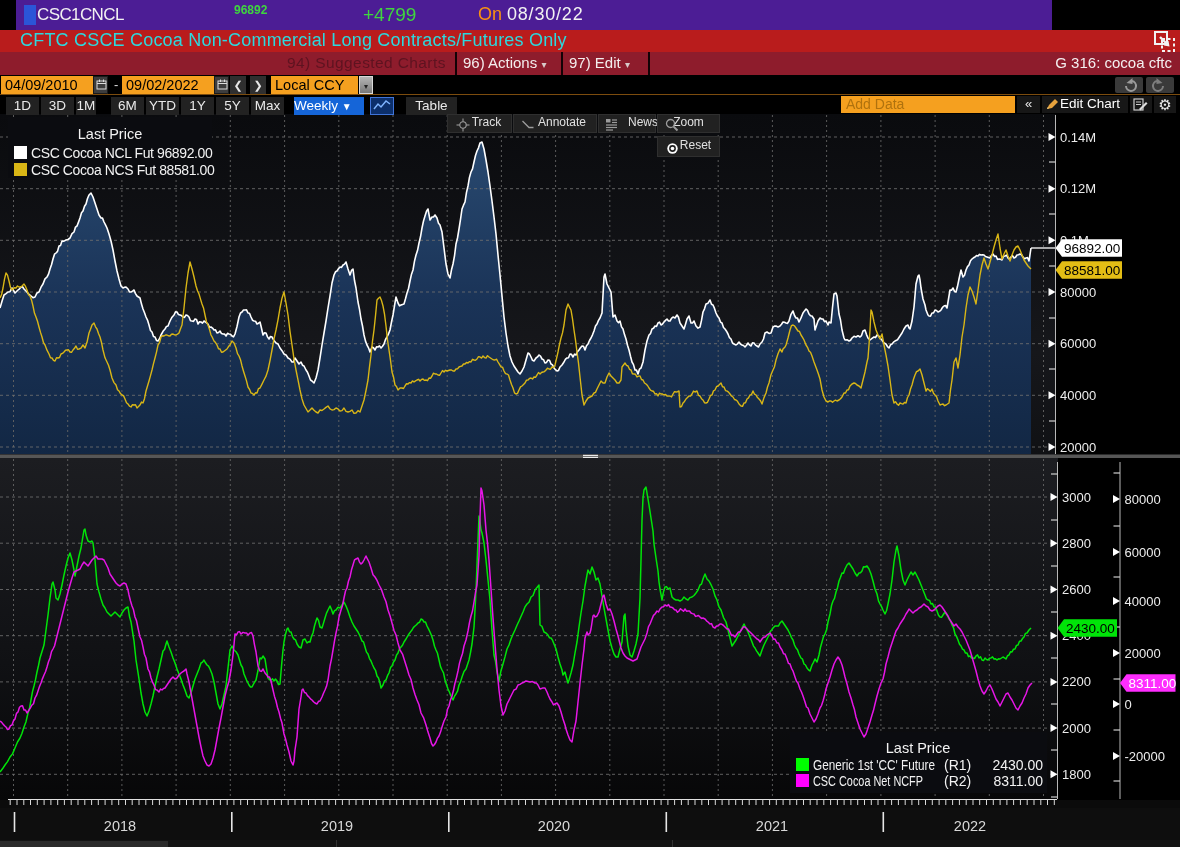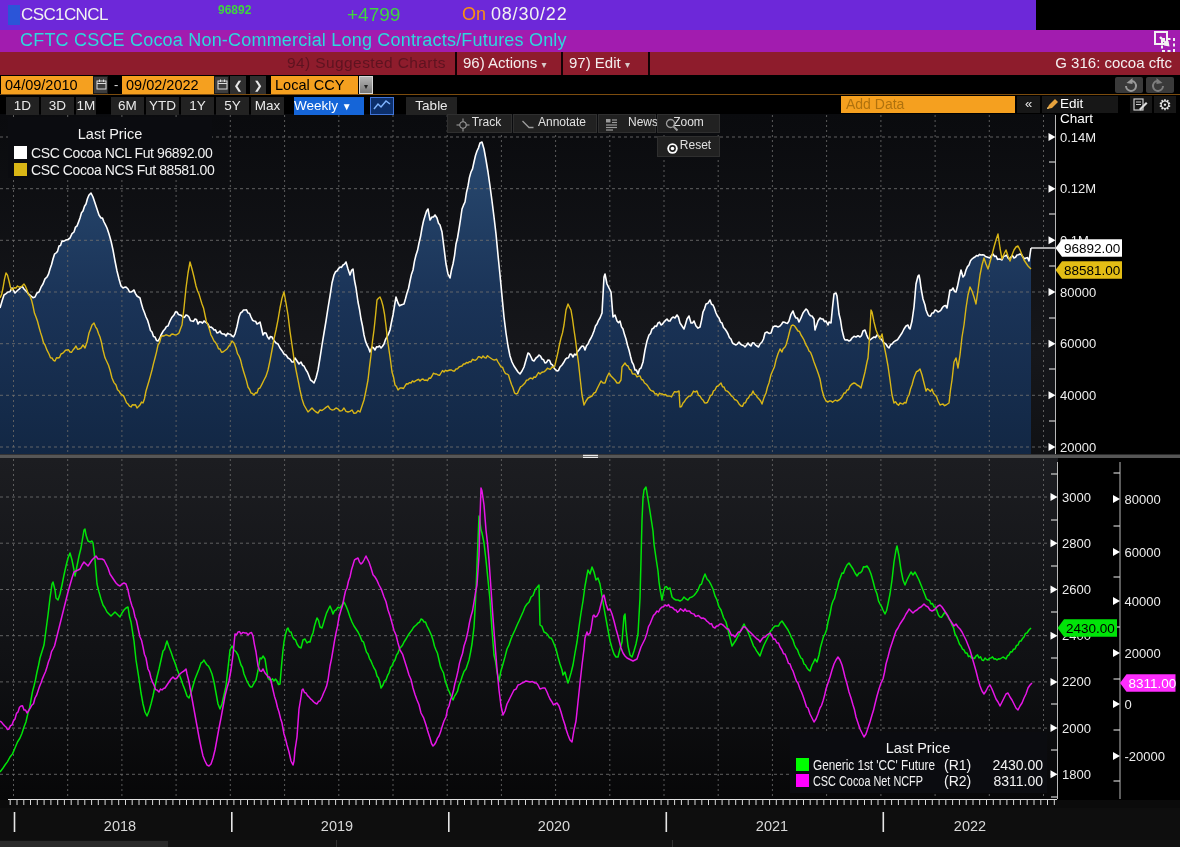--- a/index.html
+++ b/index.html
@@ -1,27 +1,27 @@
 <!DOCTYPE html>
 <html><head><meta charset="utf-8"><style>
 *{margin:0;padding:0;box-sizing:border-box}
 html,body{width:1180px;height:847px;background:#000;overflow:hidden;
 font-family:"Liberation Sans",sans-serif;-webkit-font-smoothing:antialiased}
 .abs{position:absolute}
 #wrap{position:relative;width:1180px;height:847px;background:#000}
 
-#r1{left:0;top:0;width:1036px;height:30px;background:#6d28d9}
+#r1{left:16px;top:0;width:1036px;height:30px;background:#4c1d95}
 #r1 .sq{left:8px;top:5px;width:12px;height:20px;background:#2b55d8}
 #r1 .tk{left:21px;top:5px;font-size:17px;color:#f2f2f2;letter-spacing:-0.6px}
 #r1 .px{left:218px;top:3px;font-size:12px;color:#3fd53f;font-weight:bold}
 #r1 .chg{left:347px;top:4px;font-size:19px;color:#3fd53f}
 #r1 .on{left:462px;top:4px;font-size:18px;color:#f99112}
 #r1 .dt{left:491px;top:4px;font-size:18px;color:#f2f2f2;letter-spacing:0.8px}
 
-#r2{left:0;top:30px;width:1180px;height:22px;background:#a21caf}
+#r2{left:0;top:30px;width:1180px;height:22px;background:#b91c1c}
 #r2 .t{left:20px;top:0px;font-size:18px;color:#2dd8de;letter-spacing:0.2px}
 
 #r3{left:0;top:52px;width:1180px;height:23px;background:#8e1c2c}
 #r3 .idx{left:0;top:0;width:281px;height:23px;background:#f5a01f;color:#000;font-size:16.5px;padding:2px 0 0 6px;letter-spacing:-0.2px}
 #r3 .sug{left:287px;top:2px;font-size:15.5px;color:#5e1320;letter-spacing:0.4px}
 #r3 .sep{top:0;width:2px;height:23px;background:#120205}
 #r3 .mi{top:2px;font-size:15px;color:#f4eeee}
 #r3 .car{font-size:10px;color:#d8c9c9}
 #r3 .g{right:8px;top:2px;font-size:15px;color:#f4f0f0}
 
@@ -450,21 +450,21 @@
  <div class="abs tab" style="left:181px;width:33px">1Y</div>
  <div class="abs tab" style="left:216px;width:33px">5Y</div>
  <div class="abs tab" style="left:251px;width:33px">Max</div>
  <div class="abs tabsel" style="left:294px;width:70px">Weekly <span style="font-size:10px">▼</span></div>
  <div class="abs" style="left:370px;top:1px;width:24px;height:18px;background:#0c2f6b;border:1px solid #3f74d9"><svg width="22" height="16">
           <polyline points="3,11 7,6 10,9 15,3 19,6" fill="none" stroke="#7fb4ff" stroke-width="1.5"></polyline>
         </svg></div>
  <div class="abs tab" style="left:406px;width:51px">Table</div>
  <div class="abs" style="left:841px;top:0;width:174px;height:17px;background:#f5a01f;color:#b0720e;font-size:14px;padding:0 0 0 5px">Add Data</div>
  <div class="abs" style="left:1017px;top:0;width:23px;height:17px;background:#171717;color:#e8e8e8;font-size:13px;text-align:center">«</div>
- <div class="abs" style="left:1042px;top:0;width:76px;height:17px;background:#171717;color:#fff;font-size:13.5px;padding-left:18px">Edit Chart<svg style="position:absolute;left:3px;top:2px" width="14" height="13">
+ <div class="abs" style="left:1042px;top:0;width:86px;height:17px;background:#171717;color:#fff;font-size:13.5px;padding-left:18px">Edit Chart<svg style="position:absolute;left:3px;top:2px" width="14" height="13">
           <path d="M2 11 L4 7 L10 1 L13 4 L7 10 Z" fill="#e8a33d"></path>
           <path d="M2 11 L4 10.2 L2.8 9 Z" fill="#f4d58b"></path>
         </svg></div>
  <div class="abs" style="left:1130px;top:0;width:22px;height:17px;background:#171717"><svg width="22" height="17">
           <rect x="4" y="3" width="9" height="11" fill="none" stroke="#ccc" stroke-width="1.2"></rect>
           <line x1="6" y1="6" x2="11" y2="6" stroke="#ccc"></line>
           <line x1="6" y1="8.5" x2="11" y2="8.5" stroke="#ccc"></line>
           <path d="M9 13 L16 6 L17.5 7.5 L10.5 14.5 Z" fill="#ddd"></path>
         </svg></div>
  <div class="abs" style="left:1154px;top:0;width:22px;height:17px;background:#171717;color:#e8e8e8;font-size:15px;text-align:center">⚙</div>

